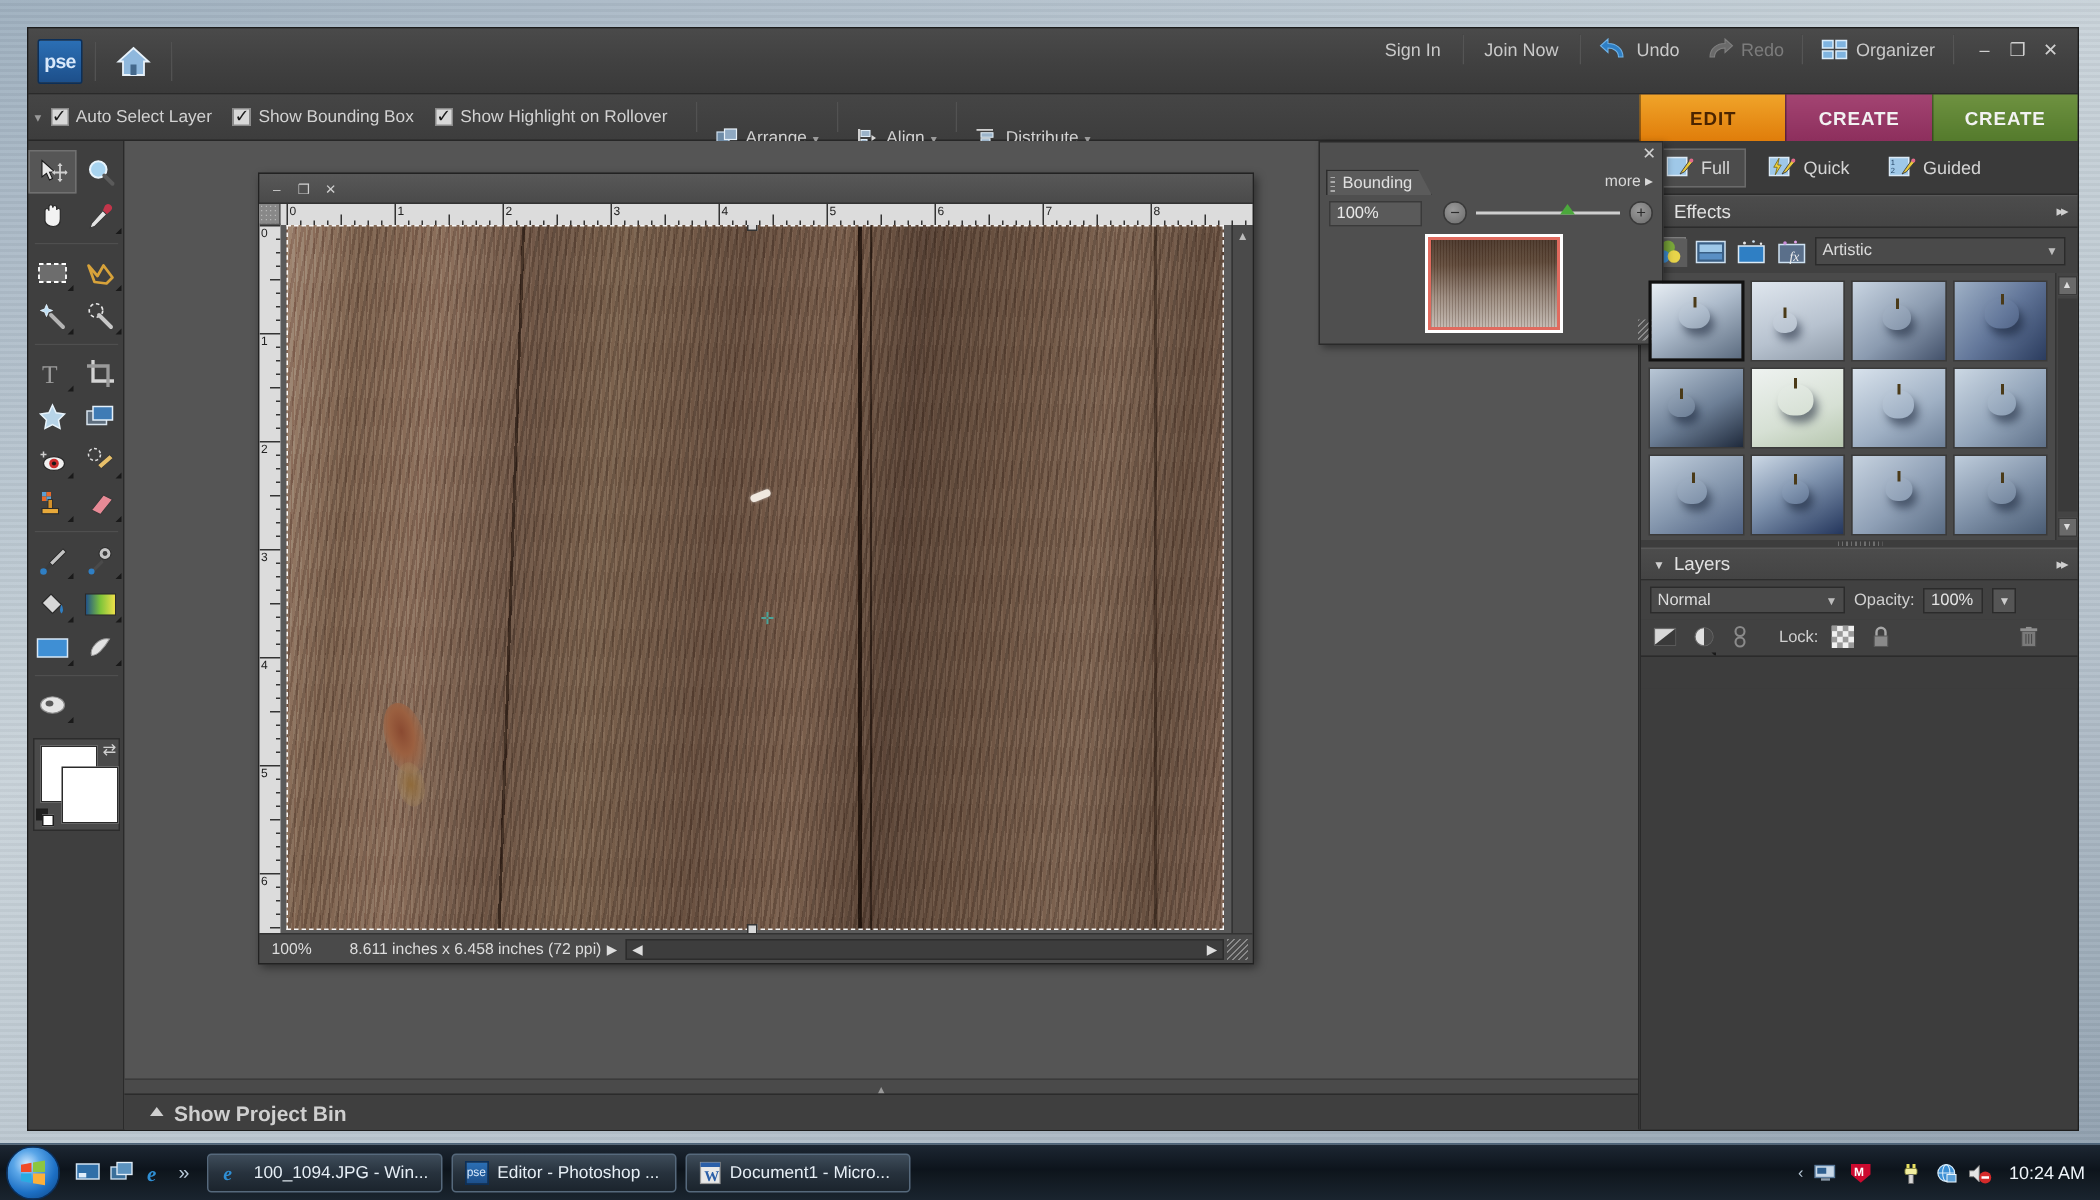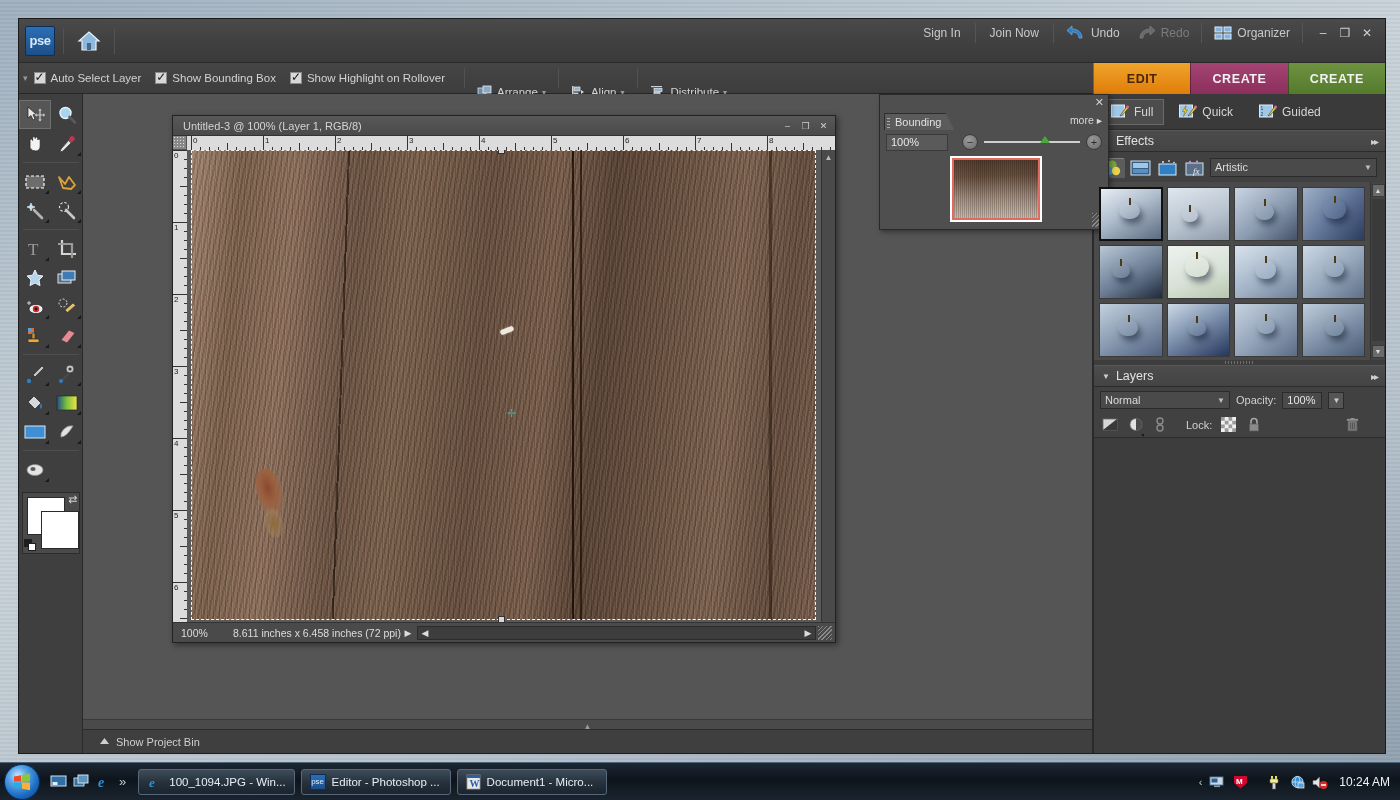--- a/index.html
+++ b/index.html
@@ -303,21 +303,21 @@
   .navgrip { position: absolute; right: 2px; bottom: 2px; width: 14px; height: 14px;
     background-image: repeating-linear-gradient(135deg,#8a8a8a 0 1px, transparent 1px 3px); }
 
   
   .wa-bottom {
     position: absolute; left: 0; right: 0; bottom: 0; height: 24px;
     background: #3f3f3f; border-top: 1px solid #2b2b2b;
     display: flex; align-items: center;
   }
   .projbin { display: flex; align-items: center; gap: 6px; padding-left: 16px; cursor: pointer; }
-  .projbin span { color: #cfcfcf; font-size: 11px; }
+  .projbin span { color: #cfcfcf; font-size: 14px; font-weight: bold; }
   .wa-handle { position:absolute; left: 50%; transform: translateX(-50%); color:#9a9a9a; font-size: 8px; top: 2px;}
   .hscroll-bottom { position:absolute; left:0; right:0; bottom:24px; height:10px; background:#4a4a4a; border-top:1px solid #3a3a3a; }
 
   
   .rightcol {
     width: 292px; background: #3d3d3d; display: flex; flex-direction: column;
     border-left: 1px solid #2a2a2a;
   }
   .editmodes {
     height: 36px; background: #3a3a3a; display: flex; align-items: center;
@@ -747,21 +747,20 @@
               <i></i>
               <i></i>
             </div>
         </div>
       </div>
 
       <div class="workarea">
 
         <div class="docwin">
           <div class="doctitle">
-            <div class="t">Untitled-3 @ 100% (Layer 1, RGB/8)</div>
             <div class="btns">
               <div>–</div>
               <div>❒</div>
               <div>✕</div>
             </div>
           </div>
 
           <div class="docmid">
             <div class="ruler-corner"></div>
             <div class="hruler" id="hruler">

